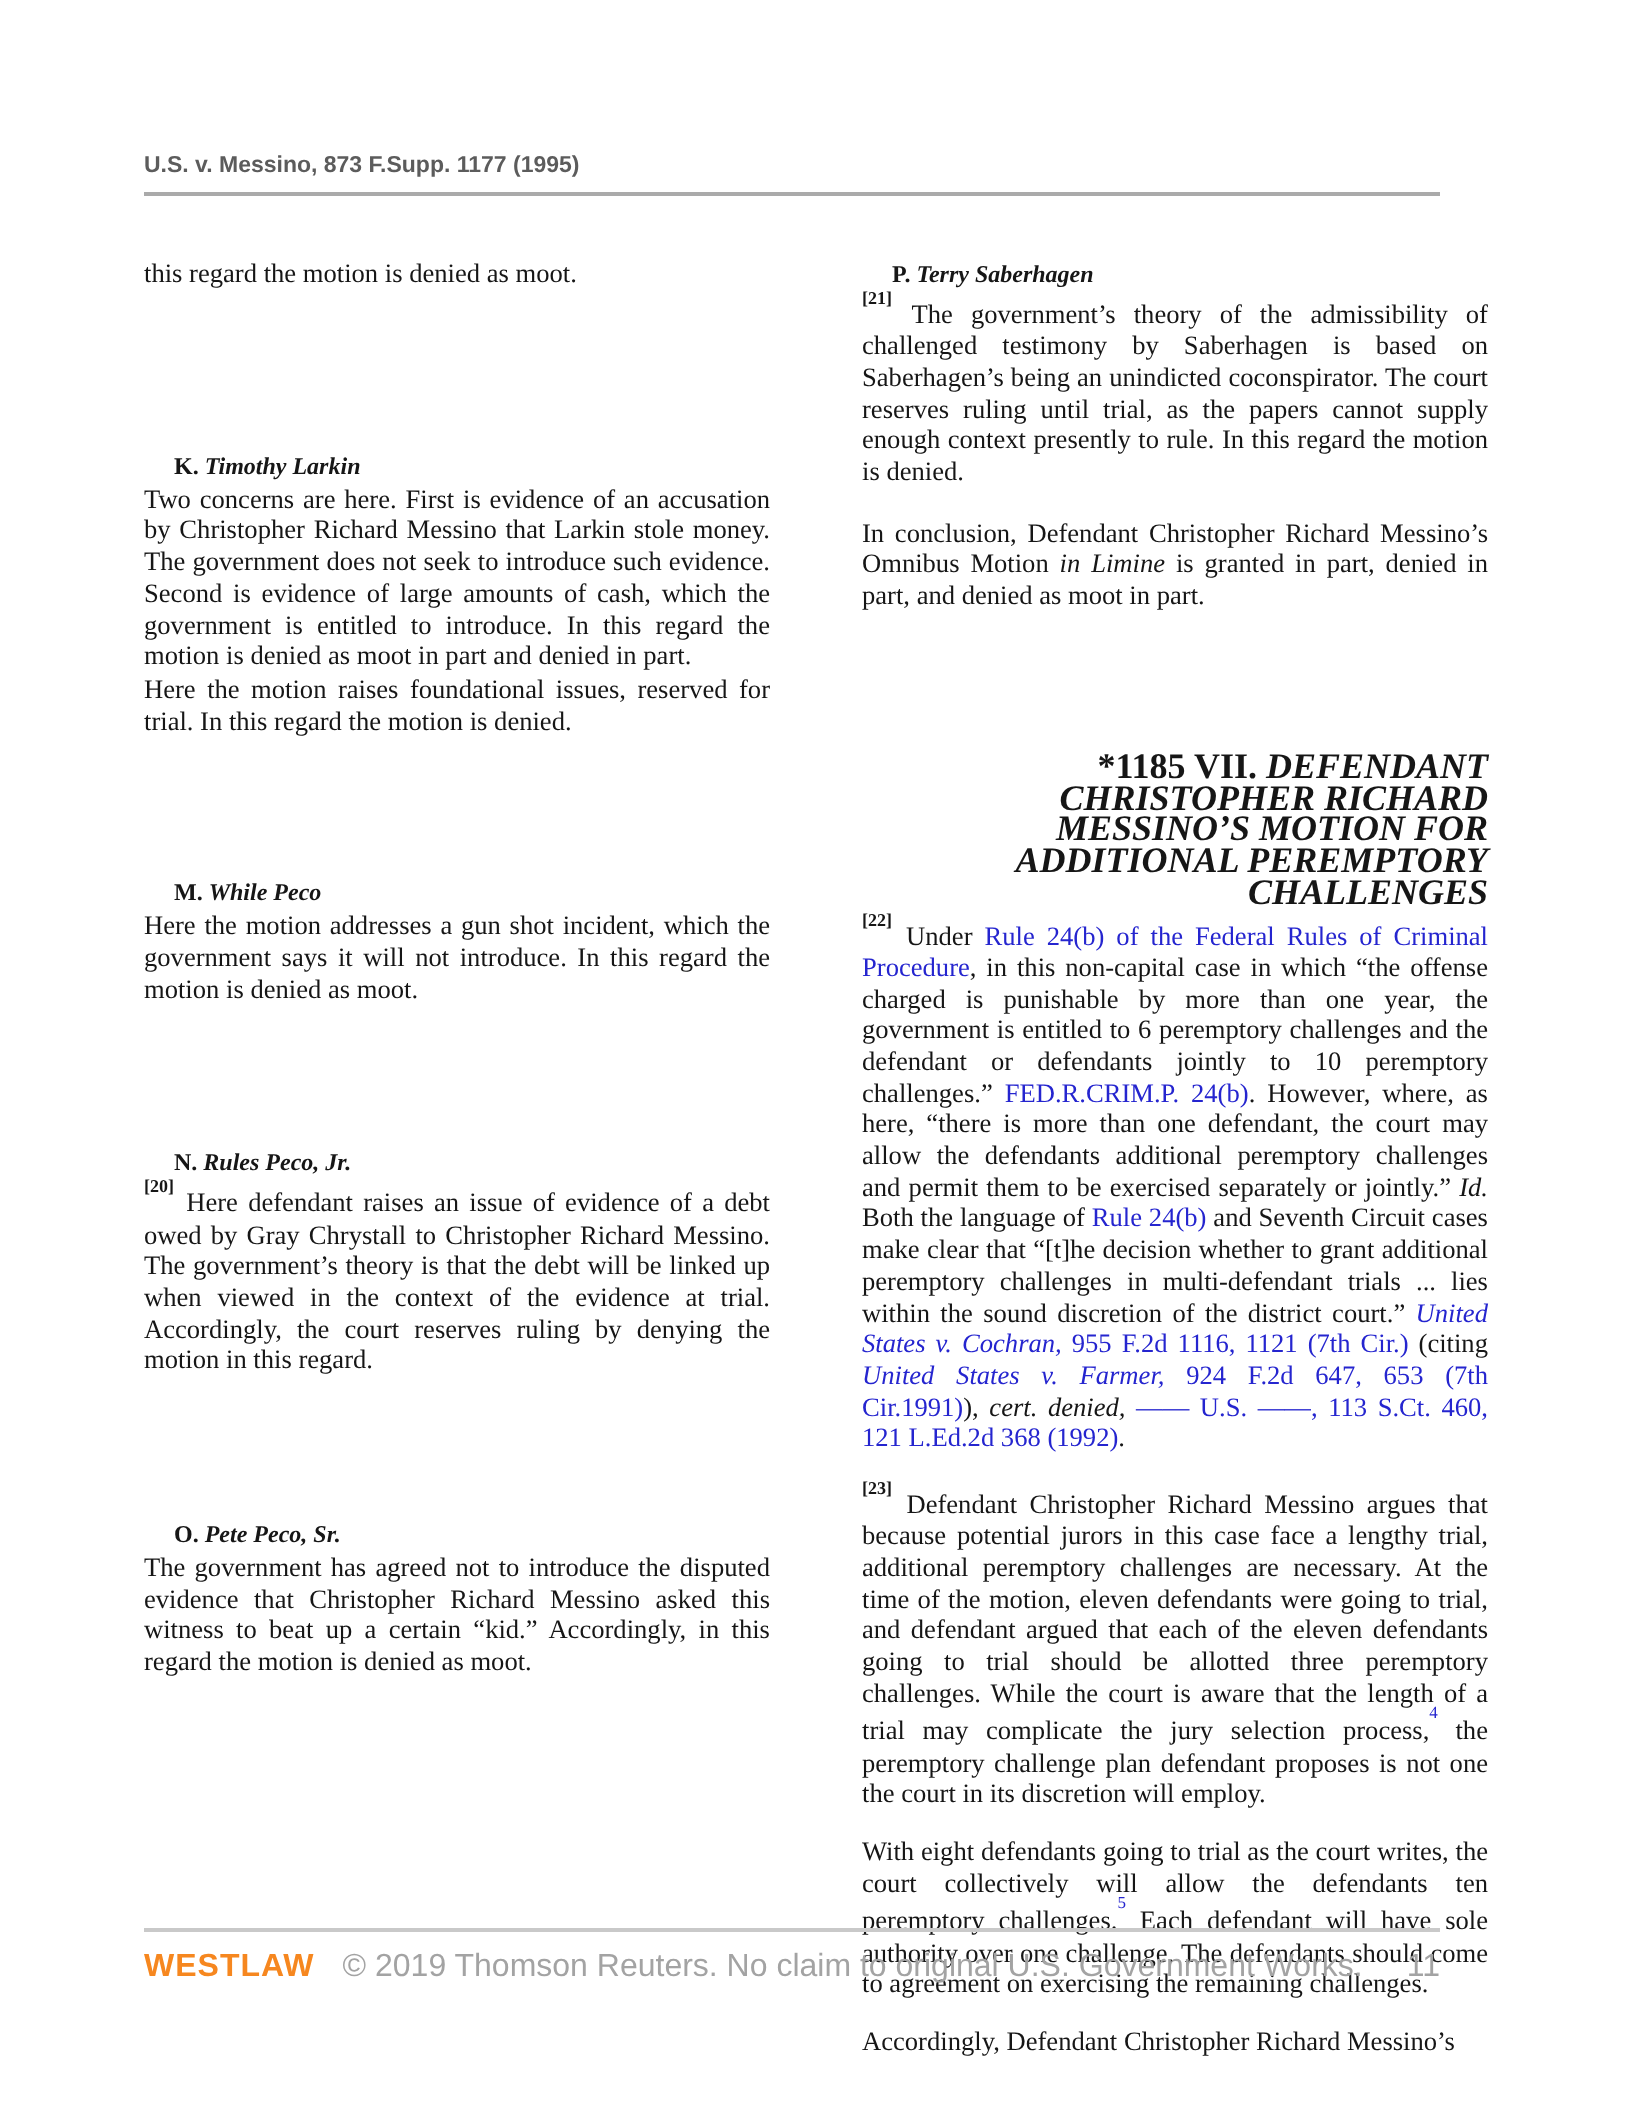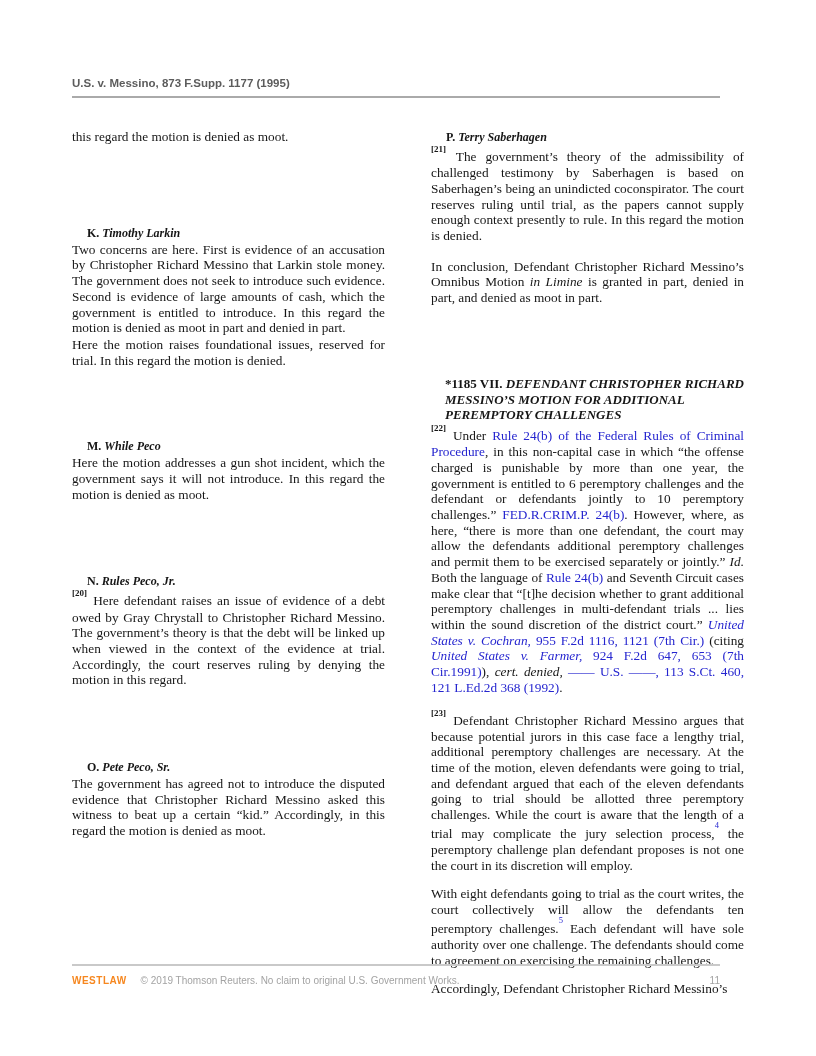--- a/index.html
+++ b/index.html
@@ -46,24 +46,24 @@
     padding-left: 15px;
     font-size: 12px;
     line-height: 16px;
     font-weight: bold;
     text-align: left;
   }
   .sec .name { font-style: italic; }
   .head-vii {
     margin: 0;
     padding-left: 14px;
-    font-size: 13px;
+    font-size: 18px;
     line-height: 15.8px;
     font-weight: bold;
-    text-align: left;
+    text-align: right;
   }
   .head-vii .title { font-style: italic; }
   .pm {
     font-size: 9px;
     font-weight: bold;
     position: relative;
     top: -4px;
     margin-right: 1px;
   }
   .fn {
@@ -77,21 +77,21 @@
   .it { font-style: italic; }
   
   .footer {
     position: absolute;
     left: 72px;
     right: 72px;
     top: 964px;
     border-top: 2px solid #c9c9c9;
     padding-top: 9px;
     font-family: "Liberation Sans", sans-serif;
-    font-size: 10px;
+    font-size: 16px;
     color: #a3a3a3;
     display: flex;
     align-items: baseline;
   }
   .brand {
     color: #f6871f;
     font-weight: bold;
     letter-spacing: 0.5px;
     margin-right: 14px;
   }

